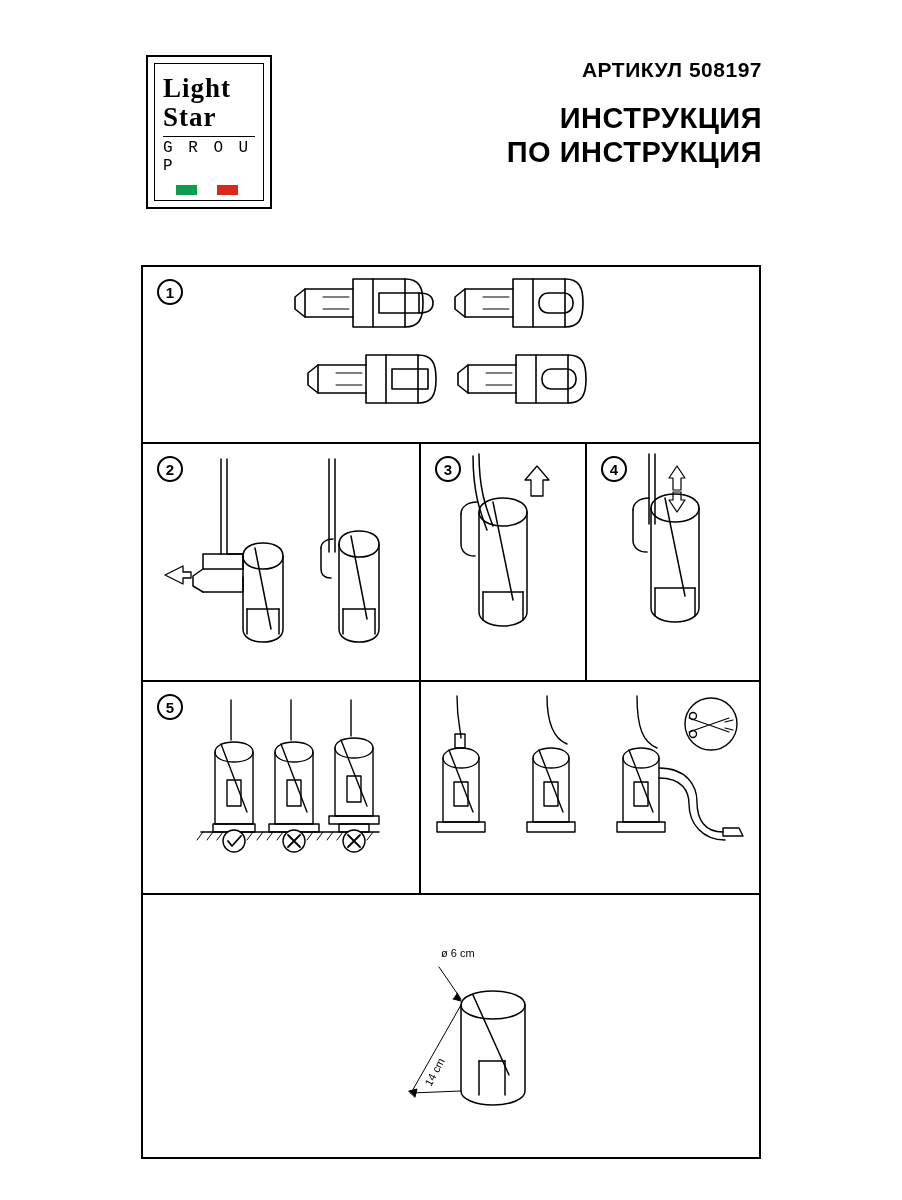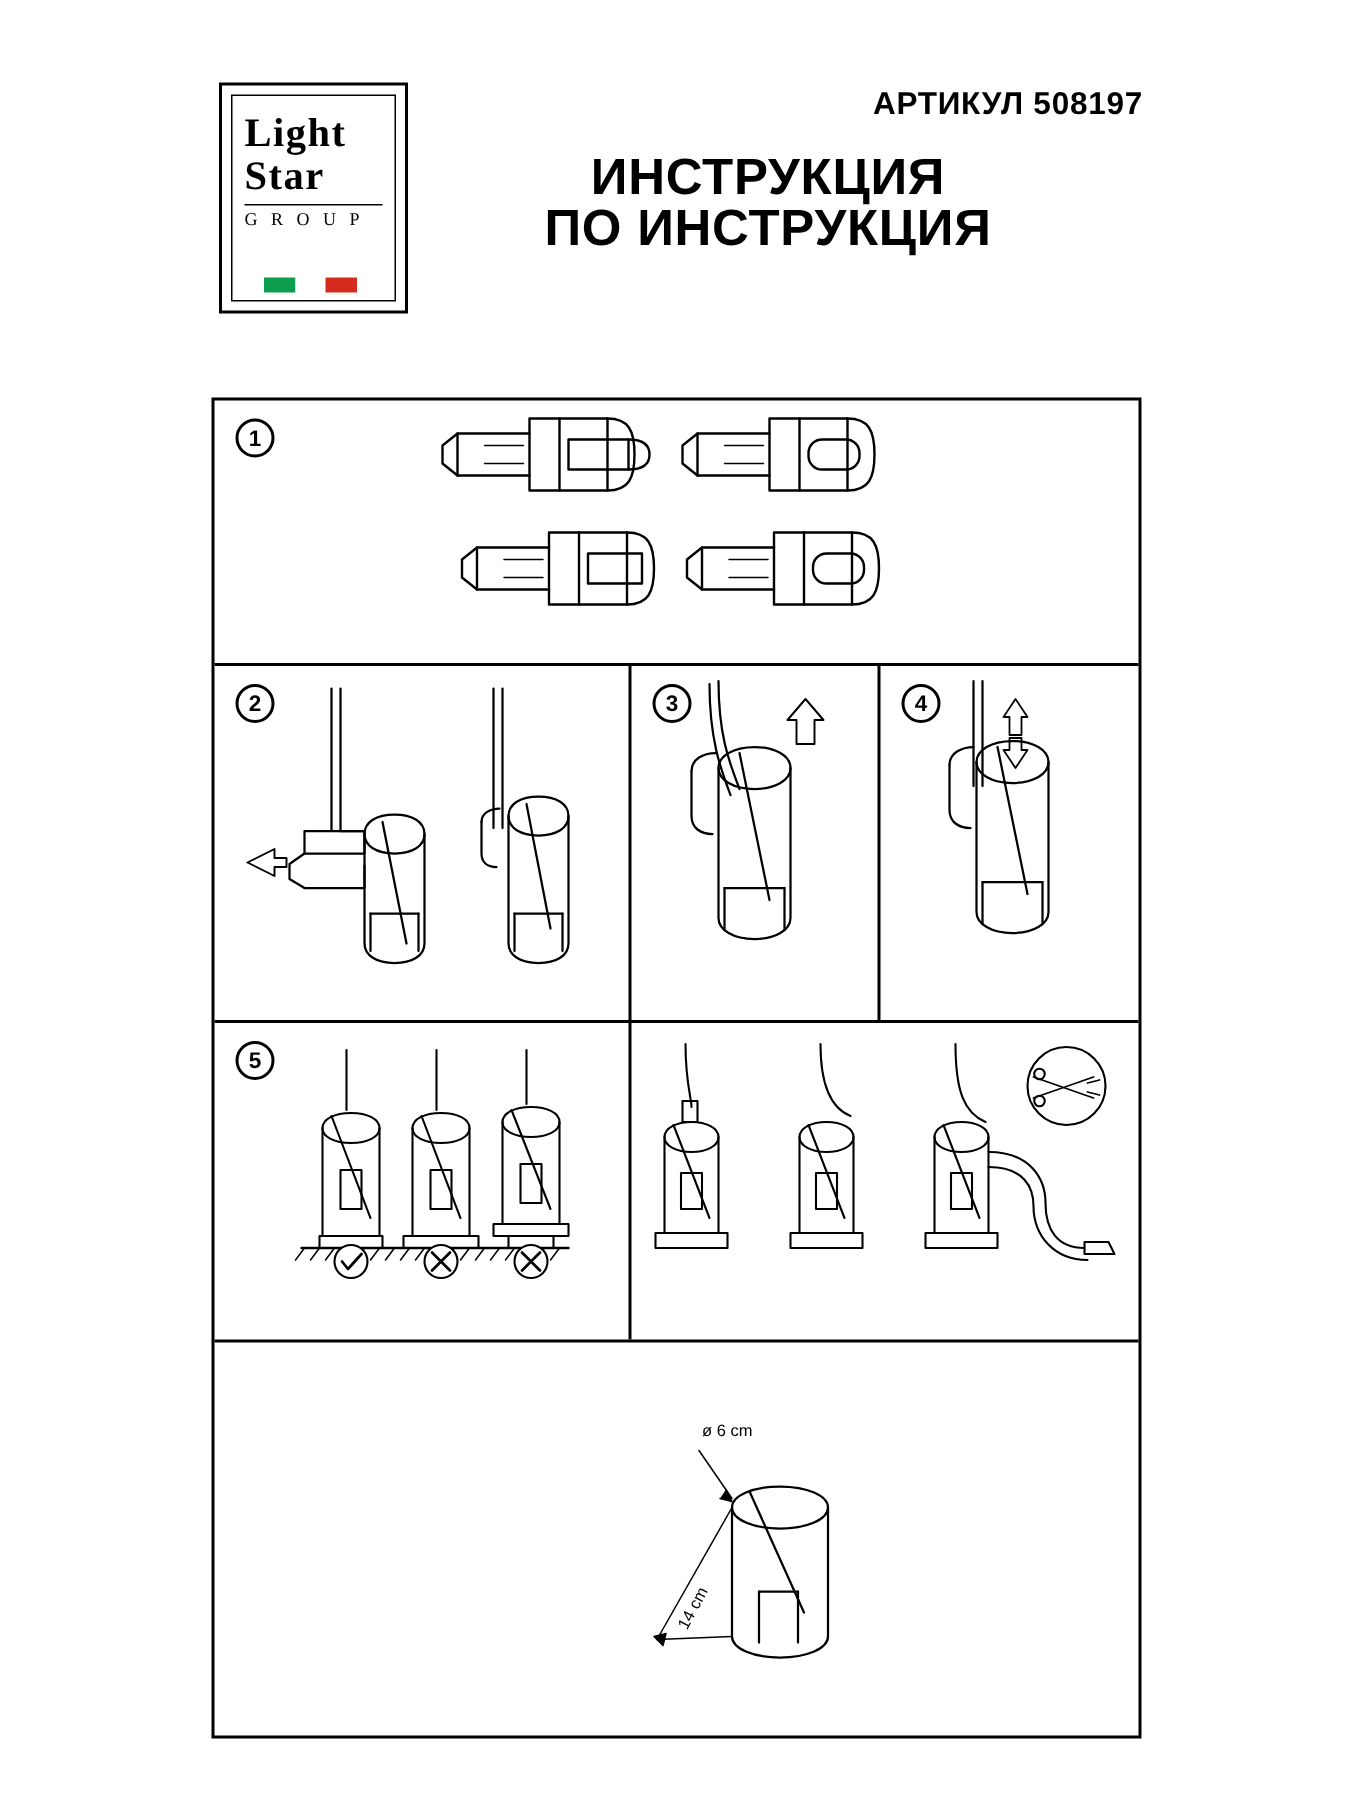--- a/index.html
+++ b/index.html
@@ -49,22 +49,22 @@
     letter-spacing: 1px;
     line-height: 29px;
   }
   .logo-rule {
     width: 92px;
     height: 1px;
     background: #000;
     margin: 4px 0 2px 0;
   }
   .logo-group {
-    font-family: Liberation Serif, serif;
-    font-size: 12px;
+    font-family: Liberation Mono, monospace;
+    font-size: 16px;
     letter-spacing: 3px;
   }
   .logo-flag {
     position: absolute;
     left: 28px; bottom: 12px;
     width: 62px; height: 10px;
     display: flex;
   }
   .logo-flag i { display:block; height: 100%; width: 33.33%; }
 
@@ -82,42 +82,41 @@
     line-height: 30px;
   }
   .title-article {
     font-size: 21px;
     font-weight: bold;
     letter-spacing: 0.5px;
     line-height: 30px;
   }
   .title-instr {
     margin-top: 16px;
-    font-size: 34px;
+    font-size: 29px;
     font-weight: bold;
     line-height: 34px;
     letter-spacing: 0.5px;
-    text-align: center;
   }
 
   
   .sheet {
     position: absolute;
     left: 141px;
     top: 265px;
     width: 620px;
     height: 894px;
     border: 2px solid #000;
     box-sizing: border-box;
   }
   .row { position: absolute; left: 0; width: 100%; box-sizing: border-box; }
   .row-1 { top: 0; height: 177px; border-bottom: 2px solid #000; }
   .row-2 { top: 177px; height: 238px; border-bottom: 2px solid #000; }
   .row-3 { top: 415px; height: 213px; border-bottom: 2px solid #000; }
-  .row-4 { top: 628px; height: 264px; padding-left: 27px; }
+  .row-4 { top: 628px; height: 264px; }
 
   .cell { position: absolute; top: 0; height: 100%; box-sizing: border-box; }
   .vdiv { border-right: 2px solid #000; }
 
   .badge {
     position: absolute;
     left: 14px; top: 12px;
     width: 26px; height: 26px;
     border: 2px solid #000;
     border-radius: 50%;

